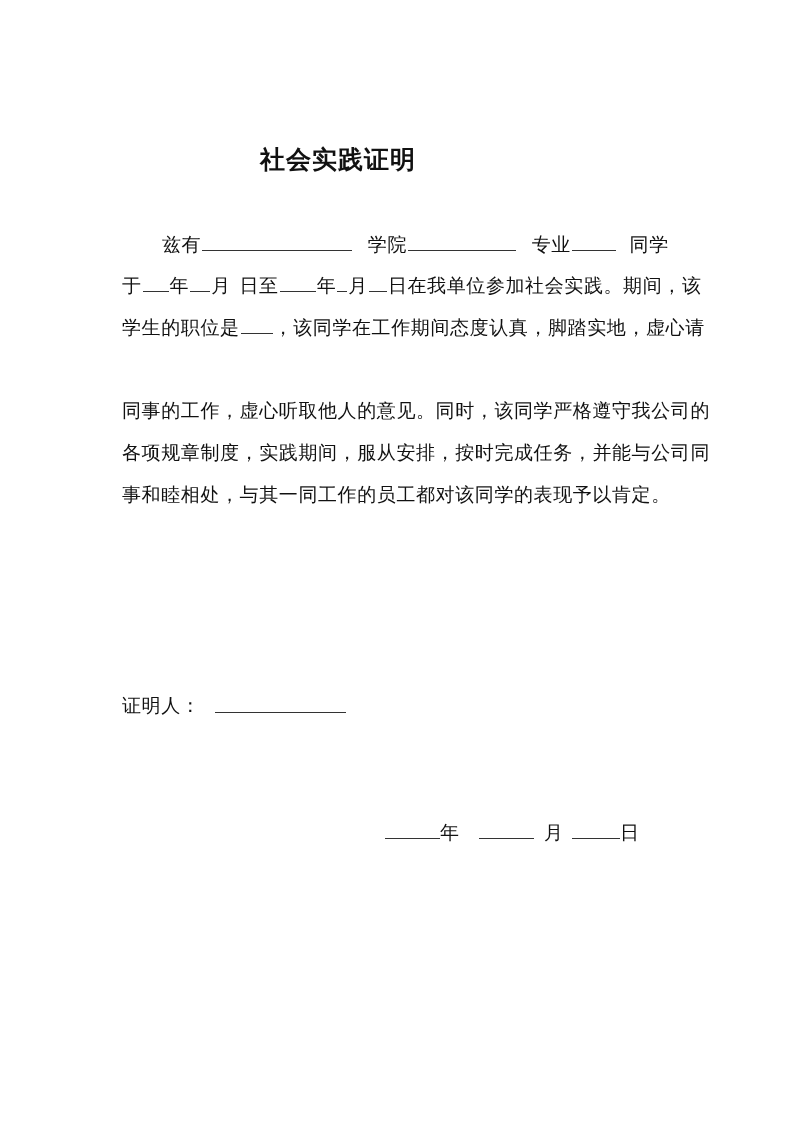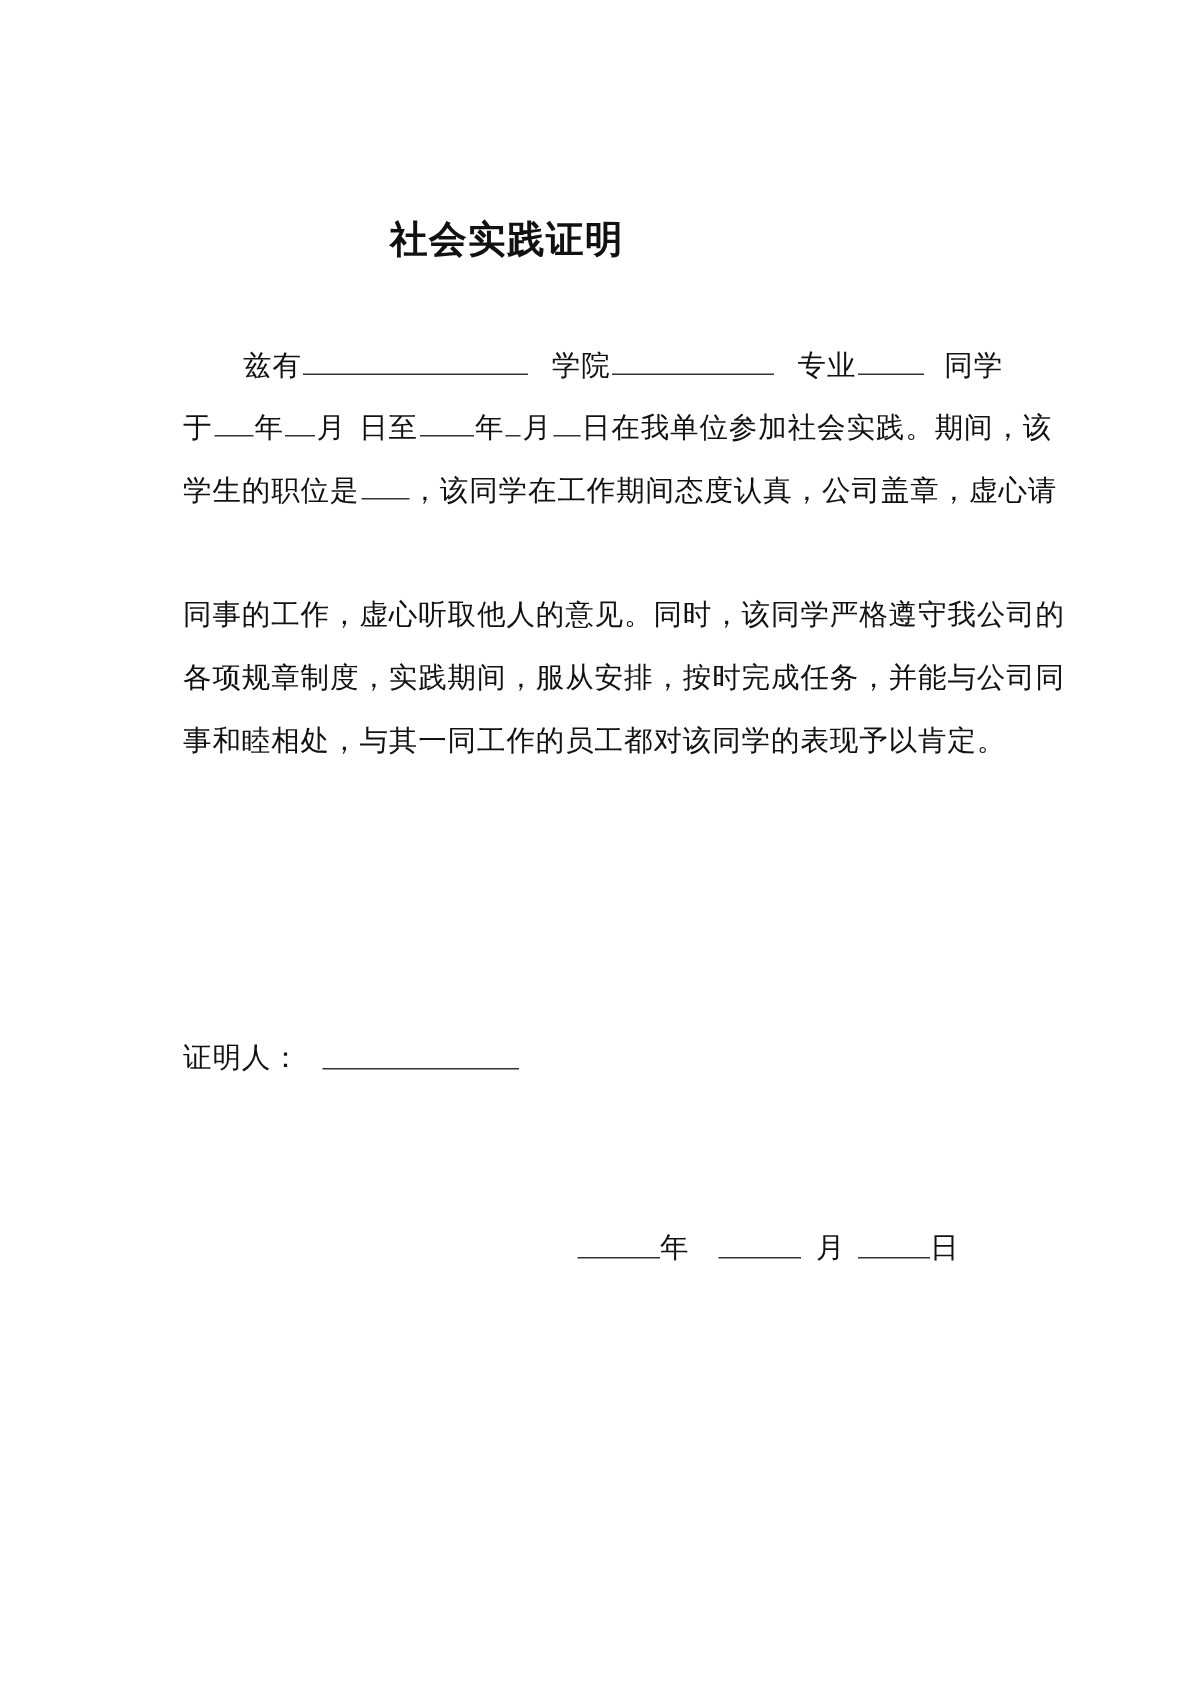--- a/index.html
+++ b/index.html
@@ -68,21 +68,21 @@
     <span style="display:inline-block;width:8px;"></span><span>专业</span><span class="blank" style="width:44px;"></span>
     <span style="display:inline-block;width:6px;"></span><span>同学</span>
   </div>
 
   <div class="line" style="top:272px;">
     <span>于</span><span class="blank" style="width:26px;"></span><span>年</span><span class="blank" style="width:20px;"></span><span>月</span>
     <span style="display:inline-block;width:2px;"></span><span>日至</span><span class="blank" style="width:36px;"></span><span>年</span><span class="blank" style="width:10px;"></span><span>月</span><span class="blank" style="width:18px;"></span><span>日在我单位参加社会实践。期间，该</span>
   </div>
 
   <div class="line" style="top:314px;">
-    <span>学生的职位是</span><span class="blank" style="width:32px;"></span><span>，该同学在工作期间态度认真，公司盖章，虚心请</span>
+    <span>学生的职位是</span><span class="blank" style="width:32px;"></span><span>，该同学在工作期间态度认真，脚踏实地，虚心请</span>
   </div>
 
 
   <div class="line" style="top:397px;">同事的工作，虚心听取他人的意见。同时，该同学严格遵守我公司的</div>
 
   <div class="line" style="top:439px;">各项规章制度，实践期间，服从安排，按时完成任务，并能与公司同</div>
 
   <div class="line" style="top:481px;">事和睦相处，与其一同工作的员工都对该同学的表现予以肯定。</div>
 
 

